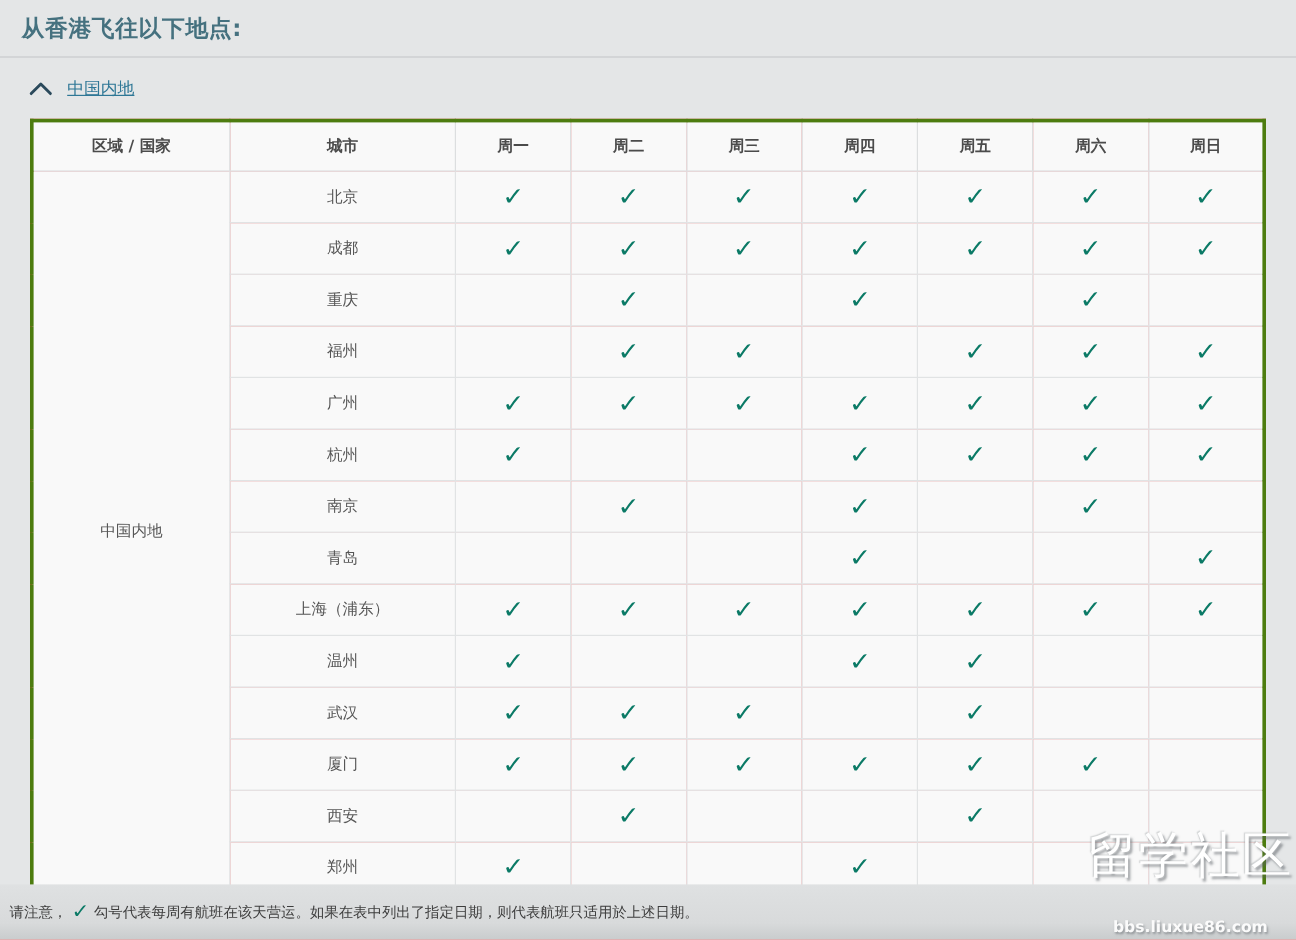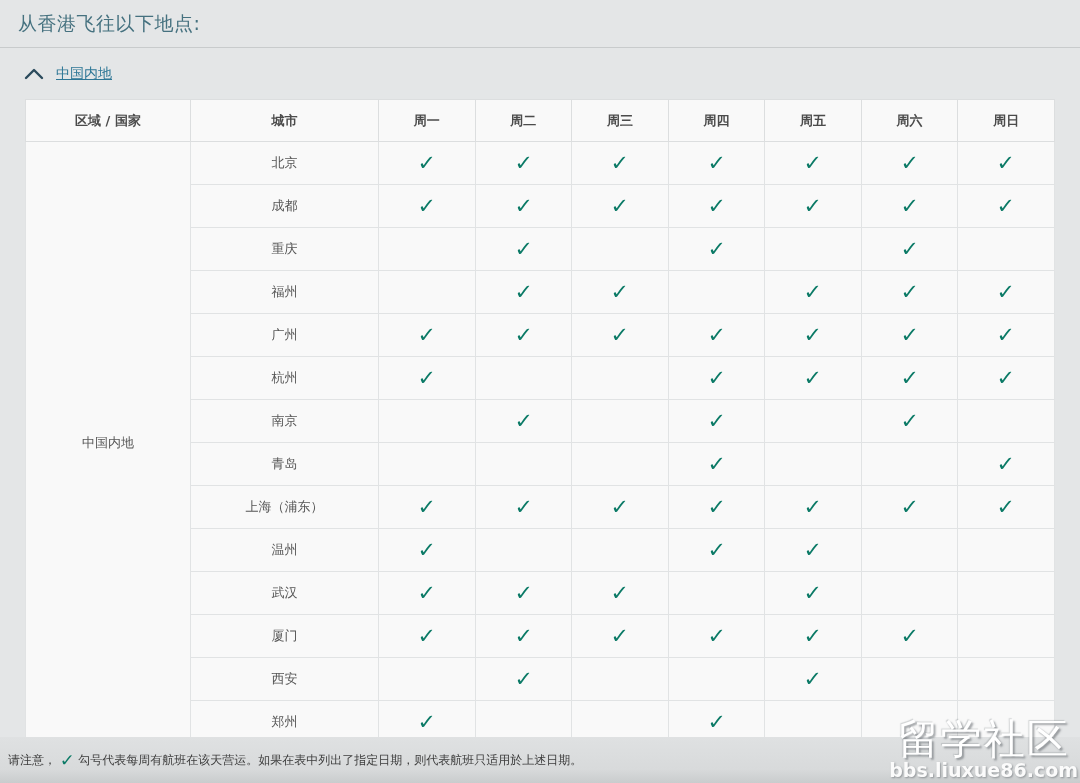--- a/index.html
+++ b/index.html
@@ -6,21 +6,21 @@
   html,body { width:1080px; height:783px; }
   body {
     font-family: "DejaVu Sans", "Liberation Sans", sans-serif;
     background:#e4e6e7;
     position:relative;
     overflow:hidden;
     color:#555;
   }
   .page-title {
     font-size:19px;
-    font-weight:normal;
+    font-weight:bold;
     color:#45717f;
     padding:11px 0 0 18px;
     letter-spacing:0.5px;
   }
   .title-divider {
     margin-top:10px;
     border-bottom:1px solid #c8cbcc;
     width:100%;
   }
   .section-toggle {
@@ -37,21 +37,21 @@
     color:#2e7796;
     text-decoration:underline;
     cursor:pointer;
   }
   table.schedule {
     margin:14px 0 0 25px;
     width:1030px;
     border-collapse:collapse;
     table-layout:fixed;
     background:#ef4444;
-    border:1px solid #4d7c0f;
+    border:3px solid #4d7c0f;
   }
   col.c-region { width:165px; }
   col.c-city   { width:188px; }
   table.schedule th {
     height:42px;
     font-size:13px;
     font-weight:bold;
     color:#4b4b4b;
     text-align:center;
     vertical-align:middle;
@@ -103,24 +103,25 @@
     pointer-events:none;
   }
   .watermark-title {
     font-size:41px;
     font-weight:normal;
     color:#ffffff;
     letter-spacing:2px;
     text-shadow:2px 2px 2px rgba(90,95,100,0.55), -1px -1px 1px rgba(120,125,130,0.3);
   }
   .watermark-url {
-    font-size:19px;
+    font-size:13px;
     font-weight:bold;
     color:#fbfbfb;
     text-shadow:1px 1px 2px rgba(90,95,100,0.55);
+    margin-top:32px;
   }
 </style>
 </head>
 <body>
 
 <div class="page-title">从香港飞往以下地点:</div>
 <div class="title-divider"></div>
 
 <div class="section-toggle">
   <span class="chevron-icon">

